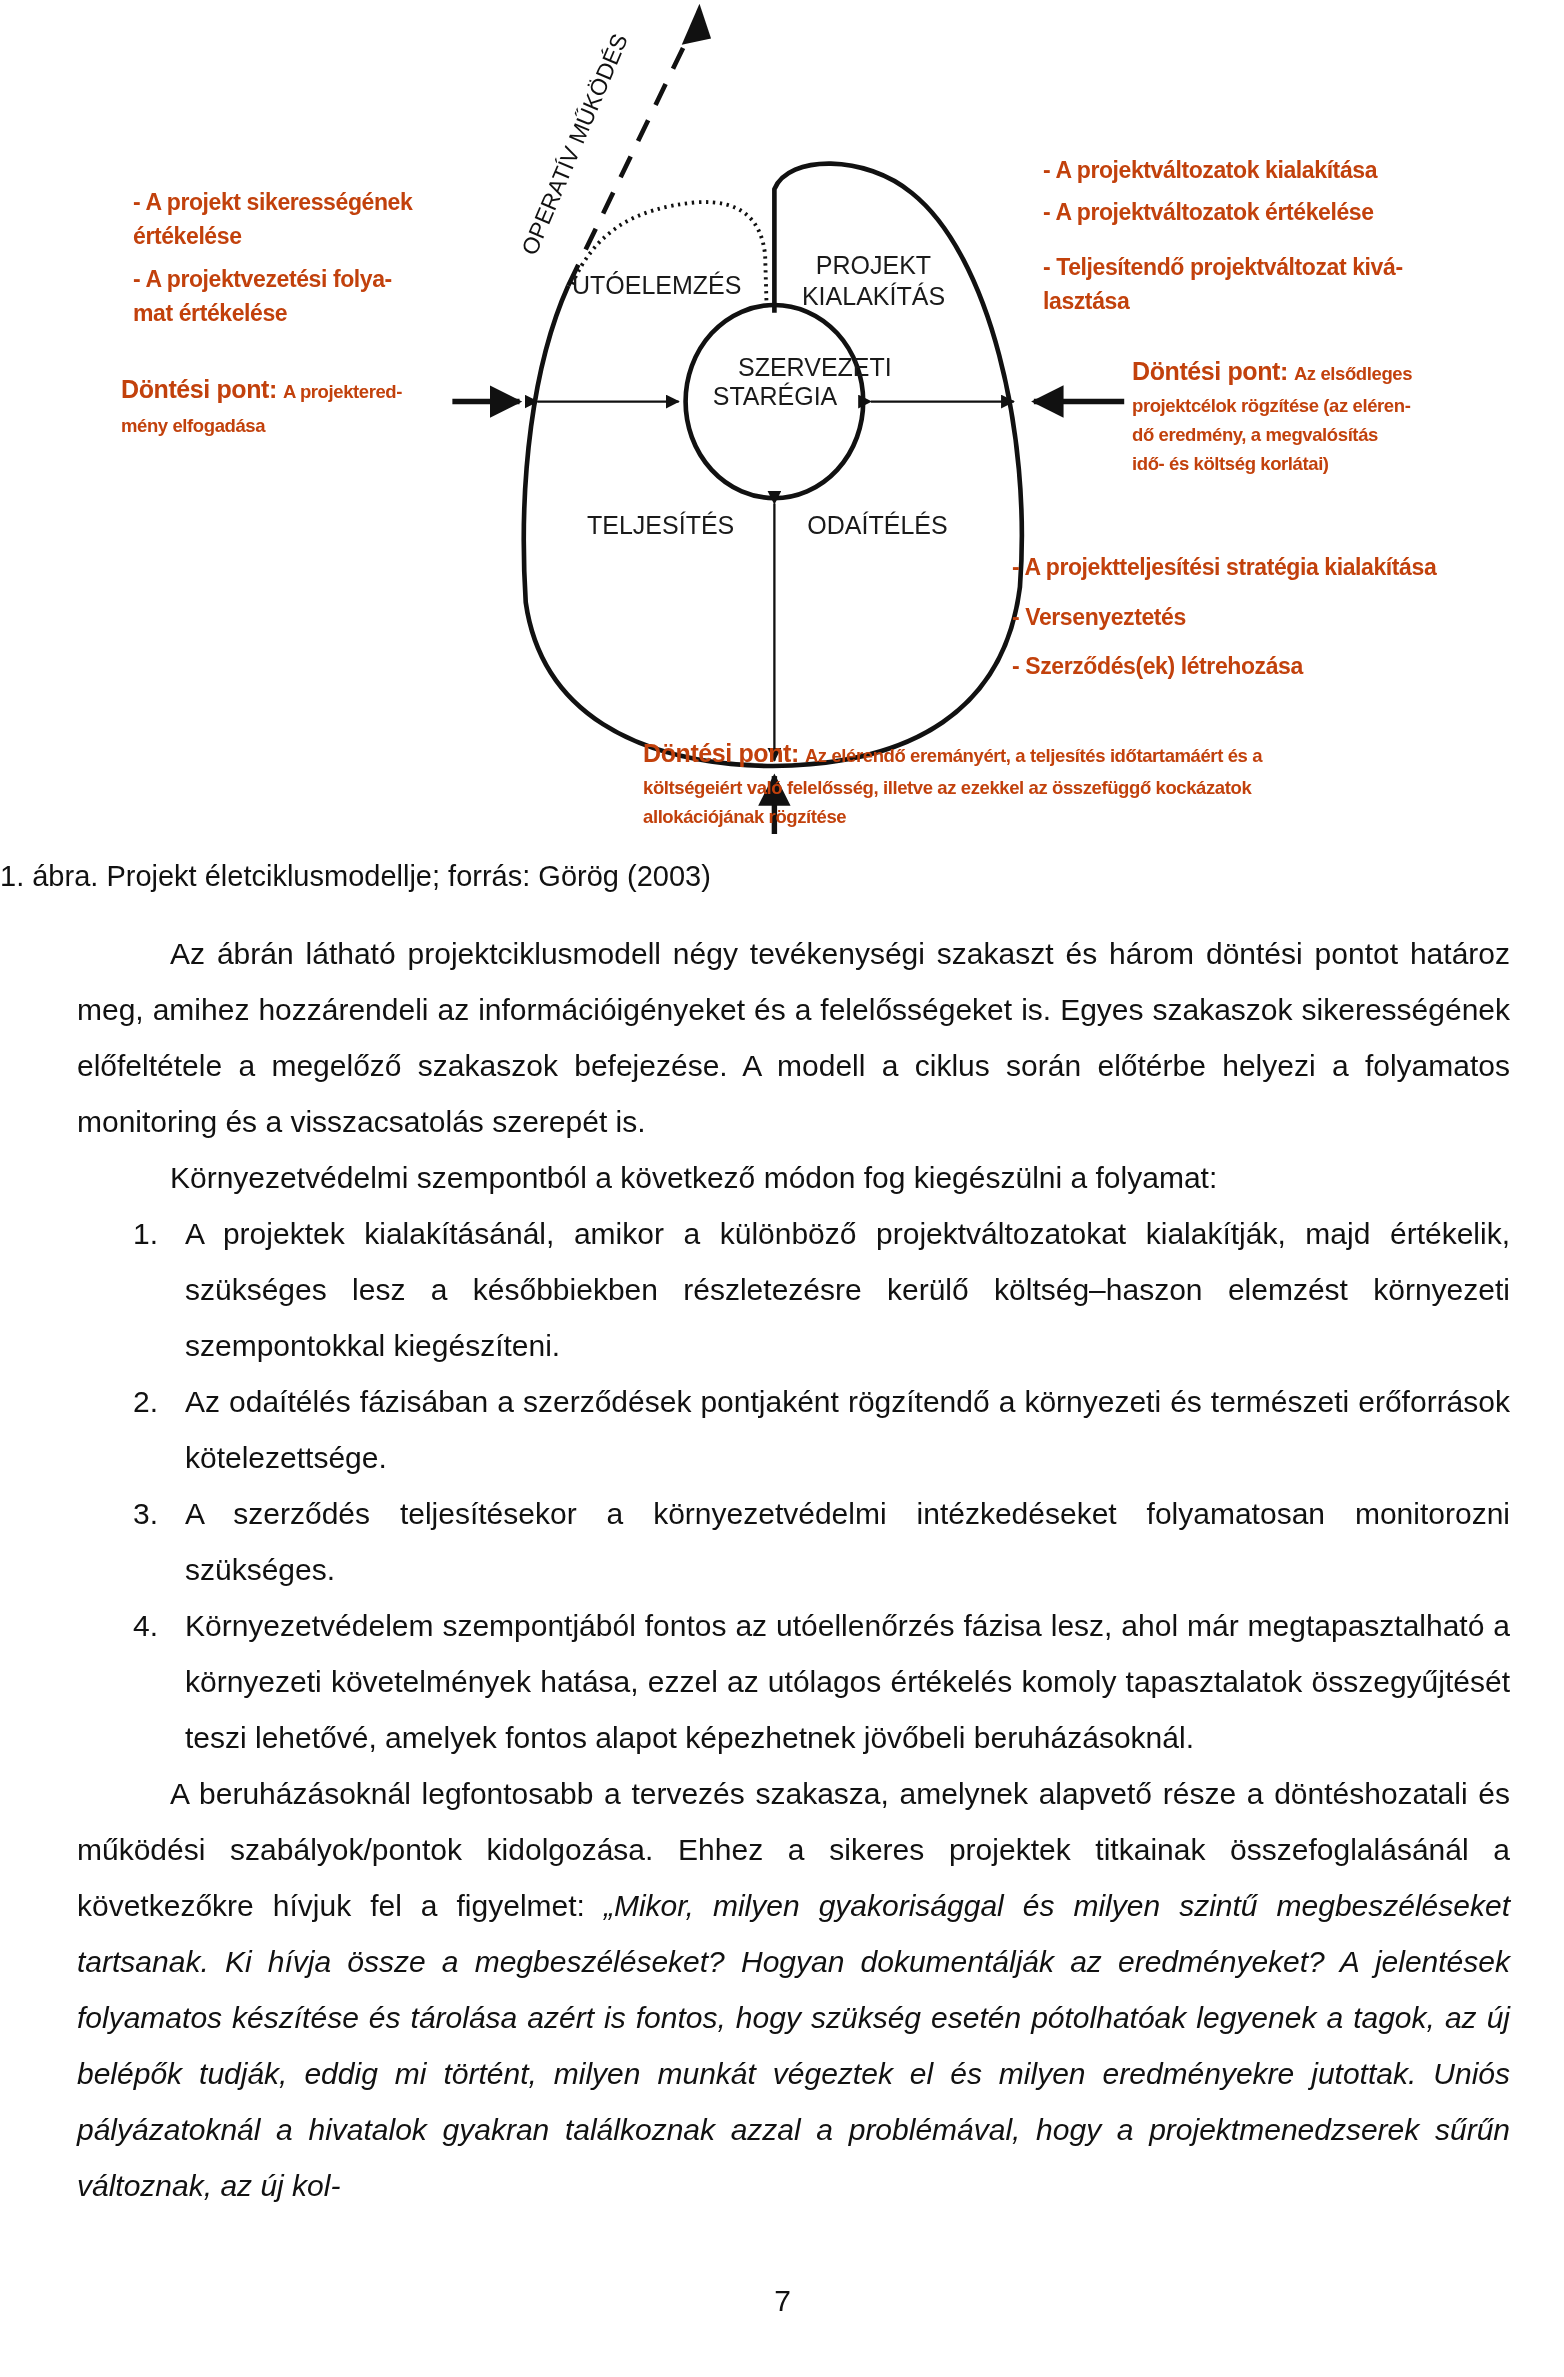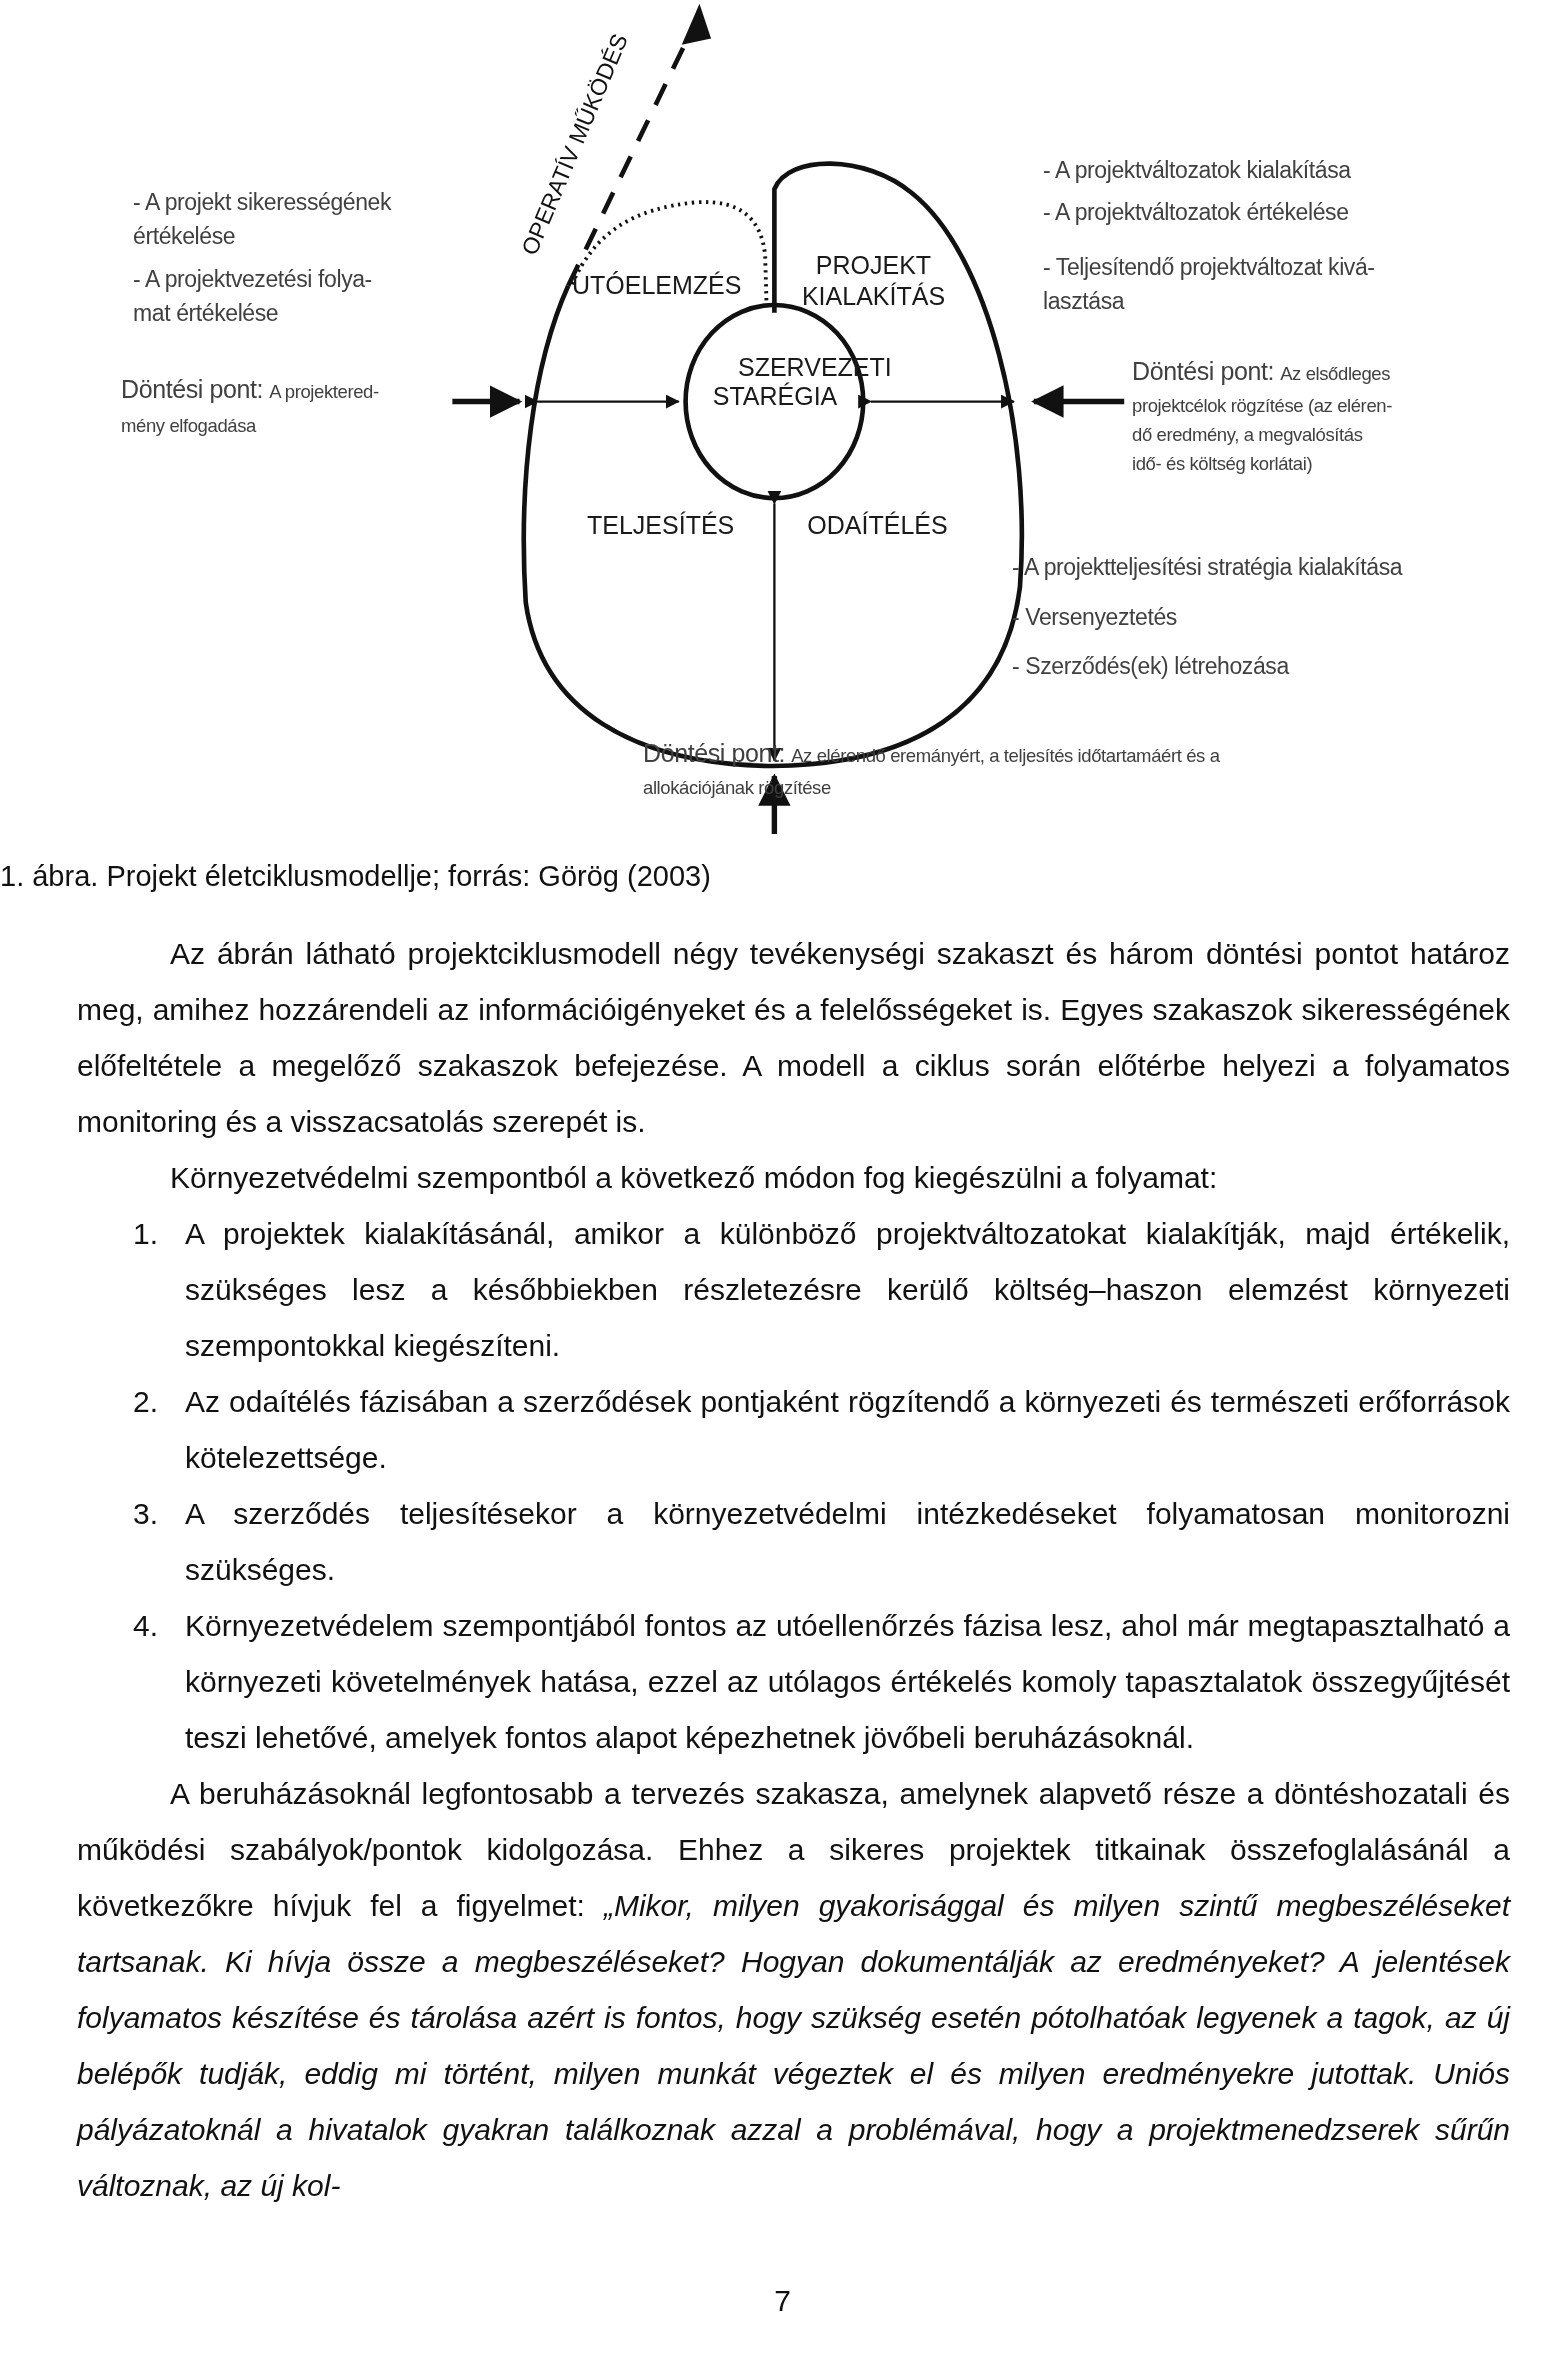--- a/index.html
+++ b/index.html
@@ -1,19 +1,19 @@
 <!DOCTYPE html>
 <html style="font-size:12.4px"><head>
 <meta charset="utf-8">
 <style>
   html,body{margin:0;padding:0;background:#fff;}
   body{width:1565px;height:2377px;position:relative;overflow:hidden;color:#111;
        font-family:"Liberation Sans","DejaVu Sans",sans-serif;}
   .diagram{position:absolute;left:0;top:0;width:1565px;height:834px;}
-  .dtext{position:absolute;font-size:23px;line-height:34px;color:#404040;font-family:"Liberation Sans",sans-serif;letter-spacing:-0.4px;}
+  .dtext{position:absolute;font-size:23px;line-height:34px;color:#c2410c;font-family:"Liberation Sans",sans-serif;letter-spacing:-0.4px;font-weight:bold;}
   .dtext div{white-space:nowrap;}
   .dp-lead{font-size:25px;}
   .dp-small{font-size:18.5px;}
   .dp-box{font-size:18.5px;line-height:29px;}
   .phase{position:absolute;font-size:25px;line-height:31px;text-align:center;color:#1a1a1a;letter-spacing:0px;}
   .op-label{position:absolute;font-size:23px;transform-origin:left bottom;white-space:nowrap;}
   .caption{position:absolute;left:0;width:1565px;top:860px;text-align:left;font-size:29px;font-family:"Liberation Sans",sans-serif;}
   .body{position:absolute;left:40px;width:1470px;font-family:"Liberation Sans",sans-serif;font-size:30px;line-height:56px;}
   .p{text-align:justify;text-align-last:left;margin:0;}
   .indent{text-indent:93px;margin-left:37px;}
@@ -100,20 +100,21 @@
 
 
   <div class="dtext" style="left:1012px;top:550px;">
     <div style="margin-bottom:15.5px">- A projektteljesítési stratégia kialakítása</div>
     <div style="margin-bottom:15.5px">- Versenyeztetés</div>
     <div>- Szerződés(ek) létrehozása</div>
   </div>
 
   <div class="dtext" style="left:643px;top:736px;">
     <div><span class="dp-lead">Döntési pont:</span> <span class="dp-small">Az elérendő eremányért, a teljesítés időtartamáért és a</span></div>
+    <div class="dp-box">költségeiért való felelősség, illetve az ezekkel az összefüggő kockázatok</div>
     <div class="dp-box">allokációjának rögzítése</div>
   </div>
 </div>
 
 <div class="caption">1. ábra. Projekt életciklusmodellje; forrás: Görög (2003)</div>
 
 <div class="body" style="top:926px;">
   <p class="p indent">Az ábrán látható projektciklusmodell négy tevékenységi szakaszt és három döntési pontot határoz meg, amihez hozzárendeli az információigényeket és a felelősségeket is. Egyes szakaszok sikerességének előfeltétele a megelőző szakaszok befejezése. A modell a ciklus során előtérbe helyezi a folyamatos monitoring és a visszacsatolás szerepét is.</p>
   <p class="p indent">Környezetvédelmi szempontból a következő módon fog kiegészülni a folyamat:</p>
   <ul class="list">

